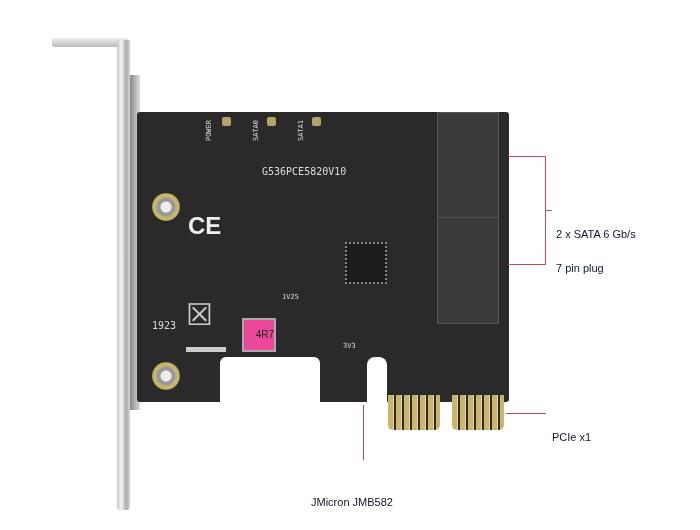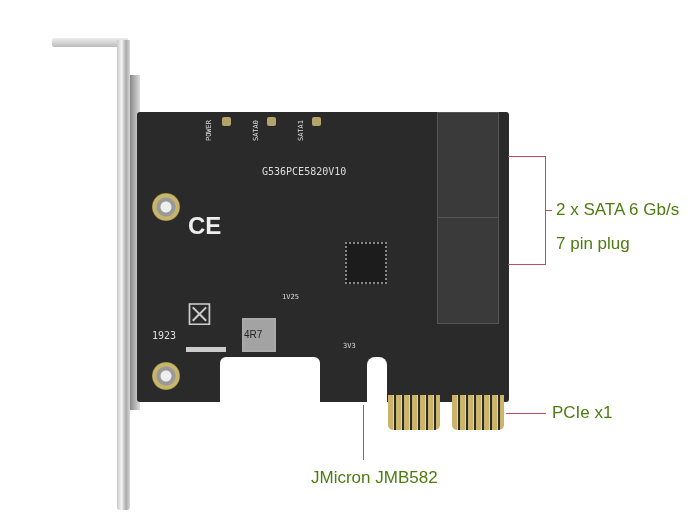--- a/index.html
+++ b/index.html
@@ -8,26 +8,26 @@
   
   .bracket-top { left:52px; top:38px; width:76px; height:9px; background:linear-gradient(#eee,#bbb); border-radius:2px 0 0 2px; }
   .bracket-bar { left:117px; top:40px; width:13px; height:470px; background:linear-gradient(90deg,#c8c8c8,#f4f4f4 35%,#aaa 70%,#d8d8d8); border-radius:0 0 3px 3px; }
   .bracket-back { left:130px; top:75px; width:10px; height:335px; background:linear-gradient(90deg,#888,#ddd); }
   
   .pcb { left:137px; top:112px; width:372px; height:290px; background:#2a2a2a; border-radius:3px; }
   .pcb-notch1 { left:220px; top:357px; width:100px; height:50px; background:#fff; border-radius:6px 6px 0 0; }
   .notch-key { left:367px; top:357px; width:20px; height:60px; background:#fff; border-radius:8px 8px 0 0; }
   .fingers { top:395px; height:35px; background:repeating-linear-gradient(90deg,#c9b46a 0 5px,#e8d99a 5px 6px,#2a2a2a 6px 8px); border-radius:0 0 5px 5px; }
   .screw { width:28px; height:28px; border-radius:50%; background:radial-gradient(circle,#eee 0 5px,#999 6px 9px,#c7b56b 10px 13px,#8a7a3a 14px); }
-  .label { color:#4d7c0f; font-size:17px; line-height:16px; }
+  .label { color:#0f172a; font-size:11px; line-height:16px;margin-top:24px; }
   .board-text { color:#ddd; font-family:"DejaVu Sans Mono", monospace; font-size:10px; }
   .red-line { background:#c44b5d; }
   .sata { width:60px; height:105px; background:#3a3a3a; border:1px solid #555; }
   .chip { left:345px; top:242px; width:38px; height:38px; background:#1c1c1c; border:2px dotted #888; }
-  .inductor { left:242px; top:318px; width:30px; height:30px; background:#a3a3a3; border:2px solid #aaa; color:#222; font-size:10px; text-align:left; line-height:30px; }
+  .inductor { left:242px; top:318px; width:30px; height:30px; background:#ec4899; border:2px solid #aaa; color:#222; font-size:10px; text-align:right; line-height:30px; }
   .ce { left:188px; top:212px; color:#eee; font-size:24px; font-weight:bold; }
   .led { width:9px; height:9px; background:#b5a46a; border-radius:2px; }
 </style>
 </head>
 <body>
 
 <div class="abs bracket-top"></div>
 <div class="abs bracket-bar"></div>
 <div class="abs bracket-back"></div>
 
@@ -45,21 +45,21 @@
 <div class="abs led" style="left:267px;top:117px;"></div>
 <div class="abs led" style="left:312px;top:117px;"></div>
 <div class="abs board-text" style="left:205px;top:120px;font-size:7px;writing-mode:vertical-rl;transform:rotate(180deg);">POWER</div>
 <div class="abs board-text" style="left:252px;top:120px;font-size:7px;writing-mode:vertical-rl;transform:rotate(180deg);">SATA0</div>
 <div class="abs board-text" style="left:297px;top:120px;font-size:7px;writing-mode:vertical-rl;transform:rotate(180deg);">SATA1</div>
 
 <div class="abs board-text" style="left:234px;top:166px;margin-left:28px;">G536PCE5820V10</div>
 <div class="abs ce">CE</div>
 <div class="abs" style="left:186px;top:300px;color:#ccc;font-size:30px;line-height:30px;">☒</div>
 <div class="abs" style="left:186px;top:347px;width:40px;height:5px;background:#ccc;"></div>
-<div class="abs board-text" style="left:152px;top:330px;text-align:center;">1923</div>
+<div class="abs board-text" style="left:152px;top:320px;text-align:center;">1923</div>
 
 <div class="abs inductor">4R7</div>
 <div class="abs board-text" style="left:282px;top:293px;font-size:7px;">1V25</div>
 <div class="abs board-text" style="left:343px;top:342px;font-size:7px;">3V3</div>
 
 <div class="abs chip"></div>
 
 <div class="abs sata" style="left:437px;top:112px;"></div>
 <div class="abs sata" style="left:437px;top:217px;"></div>
 

